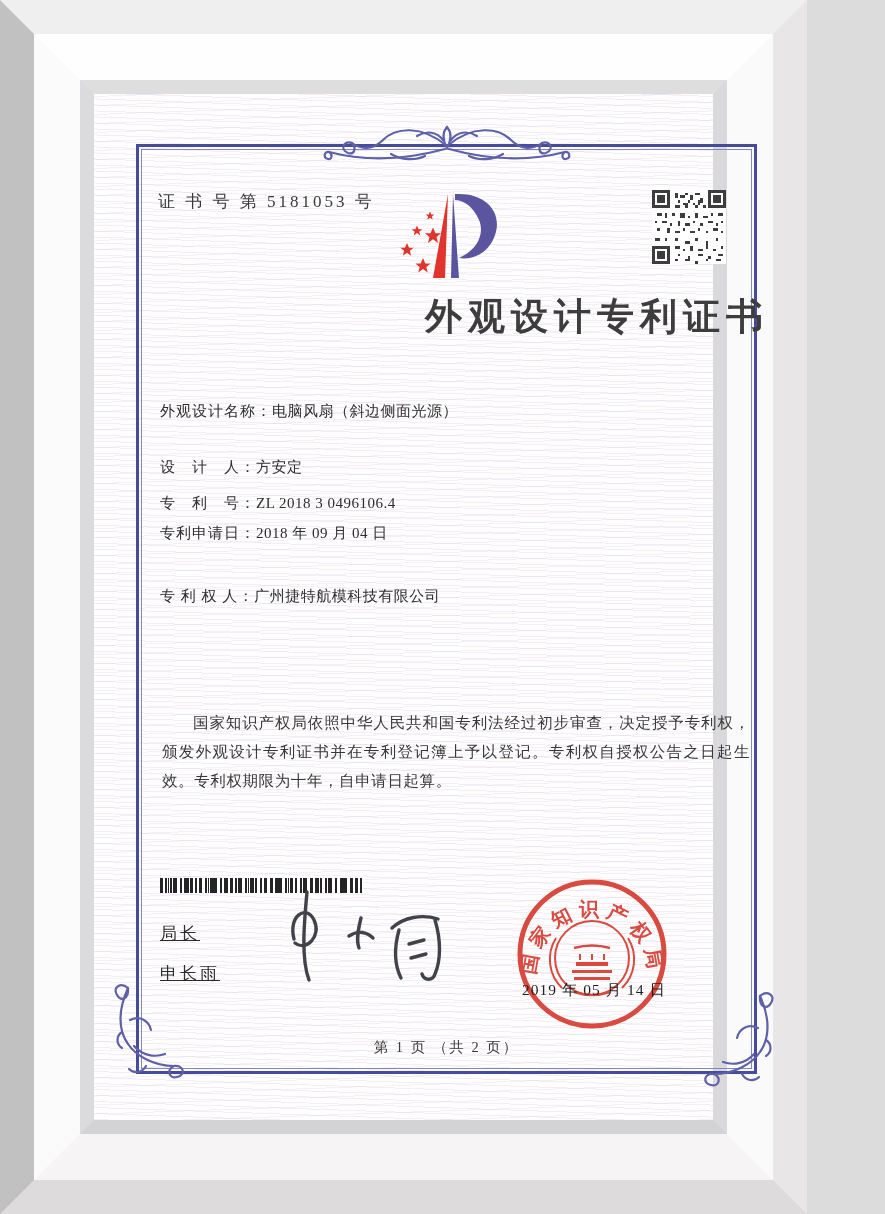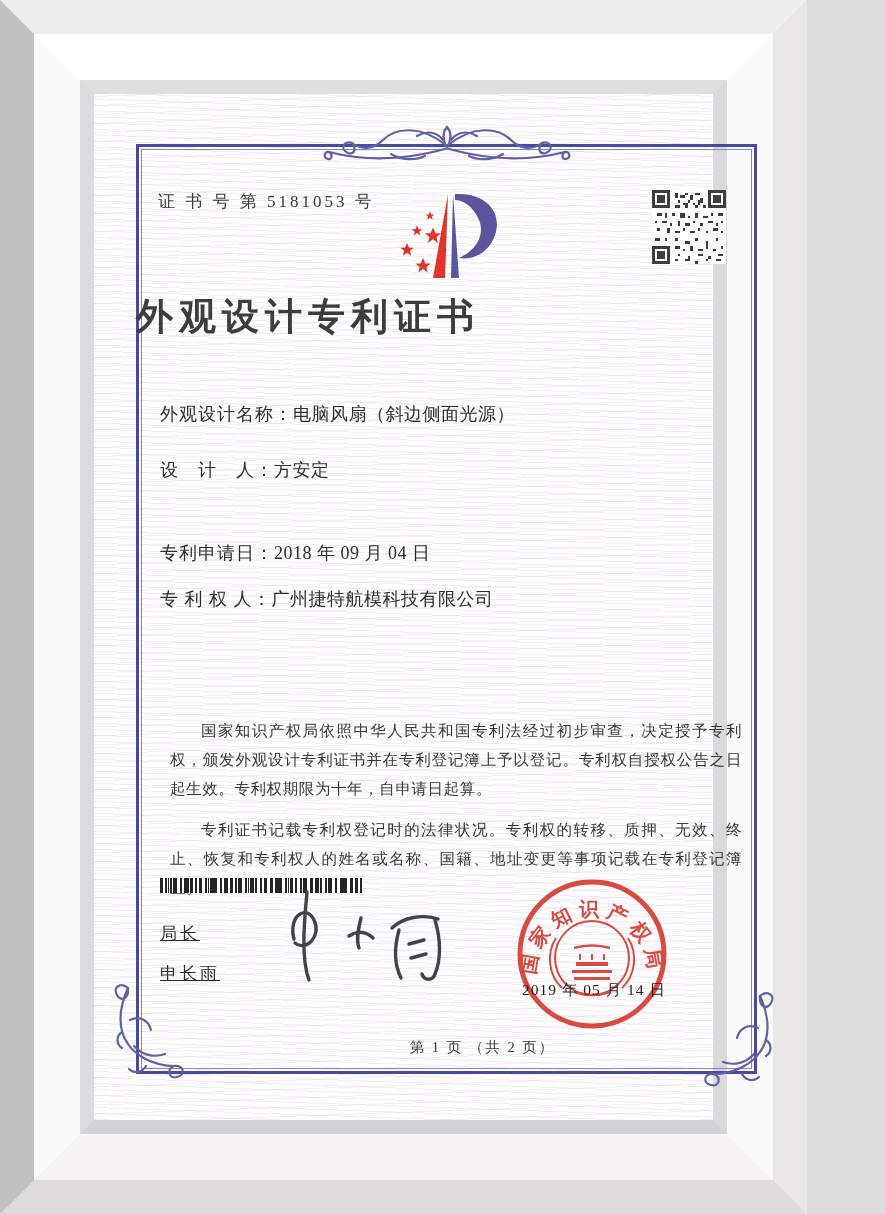--- a/index.html
+++ b/index.html
@@ -17,42 +17,42 @@
       repeating-linear-gradient(-2deg, rgba(175,175,215,.16) 0 1px, rgba(0,0,0,0) 1px 9px),
       #fffefe;}
   .cert-border{position:absolute;left:42px;top:50px;width:621px;height:930px;
     box-sizing:border-box;border:3px solid #474b9b;}
   .cert-border::after{content:"";position:absolute;inset:2px;border:1px solid #8486c0;}
   .ornament{position:absolute;color:#5e60a8;}
   .orn-br{transform:scaleX(-1);}
   .cert-no{position:absolute;left:64px;top:96px;font-size:17px;letter-spacing:3px;color:#3a3a3a;}
   .logo{position:absolute;left:299px;top:94px;}
   .qr{position:absolute;left:558px;top:96px;}
-  .title{position:absolute;left:42px;top:198px;width:621px;text-align:left;
-    font-size:37px;font-weight:600;letter-spacing:6px;color:#3d3d3d;}
-  .field-row{position:absolute;left:66px;font-size:18px;color:#2e2e2e;white-space:nowrap;}
+  .title{position:absolute;left:42px;top:198px;width:621px;text-align:right;
+    font-size:37px;font-weight:600;letter-spacing:6px;color:#3d3d3d;padding-left:12px;}
+  .field-row{position:absolute;left:66px;font-size:15px;color:#2e2e2e;white-space:nowrap;}
   .flabel{letter-spacing:1px;}
   .fvalue{letter-spacing:.5px;}
   .grant2{position:absolute;left:315px;top:0;white-space:nowrap;}
   .paras{position:absolute;left:64px;top:610px;width:596px;font-size:15.5px;
     line-height:29px;color:#383838;letter-spacing:.6px;text-align:justify;}
-  .paras p{margin:12px;text-indent:2em;}
+  .paras p{margin:4px;text-indent:2em;}
   .barcode{position:absolute;left:66px;top:784px;width:203px;height:15px;
     background:
       repeating-linear-gradient(90deg,#252525 0 2px,rgba(0,0,0,0) 2px 5px),
       repeating-linear-gradient(90deg,#252525 0 1px,rgba(0,0,0,0) 1px 8px),
       repeating-linear-gradient(90deg,#252525 0 3px,rgba(0,0,0,0) 3px 13px),#fff;}
   .who{position:absolute;left:66px;font-size:17px;letter-spacing:3px;color:#2c2c2c;
     font-family:"Liberation Sans","DejaVu Sans",sans-serif;text-decoration:underline;}
   .signature{position:absolute;left:170px;top:790px;}
   .seal{position:absolute;left:420px;top:782px;opacity:.92;}
   .seal-date{position:absolute;left:428px;top:886px;font-size:15.5px;letter-spacing:1px;
     color:#1f1f1f;z-index:5;white-space:nowrap;}
   .page-info{position:absolute;left:42px;top:944px;width:621px;text-align:center;
-    font-size:14.5px;letter-spacing:2px;color:#3a3a3a;padding-left:36px;}
+    font-size:14.5px;letter-spacing:2px;color:#3a3a3a;}
   .footer-note{position:absolute;left:42px;top:991px;width:621px;text-align:center;
     font-size:15.5px;letter-spacing:2px;color:#444;}
 </style>
 </head>
 <body>
 
 <div class="stage">
  <div class="frame-outer">
   <div class="frame-lip">
    <div class="mat-shadow">
@@ -199,30 +199,32 @@
       </svg>
 
       <div class="title">外观设计专利证书</div>
 
       <div class="field-row" style="top:308px">
         <span class="flabel">外观设计名称：</span><span class="fvalue">电脑风扇（斜边侧面光源）</span>
       </div>
       <div class="field-row" style="top:364px">
         <span class="flabel">设　计　人：</span><span class="fvalue">方安定</span>
       </div>
-      <div class="field-row" style="top:447px">
+      <div class="field-row" style="top:400px">
+        <span class="flabel">专　利　号：</span><span class="fvalue">ZL 2018 3 0496106.4</span>
+      </div>
+      <div class="field-row" style="top:430px">
         <span class="flabel">专利申请日：</span><span class="fvalue">2018 年 09 月 04 日</span>
       </div>
       <div class="field-row" style="top:493px">
         <span class="flabel">专 利 权 人：</span><span class="fvalue">广州捷特航模科技有限公司</span>
       </div>
 
       <div class="paras">
         <p>国家知识产权局依照中华人民共和国专利法经过初步审查，决定授予专利权，颁发外观设计专利证书并在专利登记簿上予以登记。专利权自授权公告之日起生效。专利权期限为十年，自申请日起算。</p>
-        <p>专利证书记载专利权登记时的法律状况。专利权的转移、质押、无效、终止、恢复和专利权人的姓名或名称、国籍、地址变更等事项记载在专利登记簿上。</p>
       </div>
 
       <div class="barcode"></div>
 
       <div class="who" style="top:828px">局长</div>
       <div class="who" style="top:868px">申长雨</div>
 
       <svg class="signature" width="210" height="105" viewBox="0 0 210 105">
         <g fill="none" stroke="#42424a" stroke-width="3.4" stroke-linecap="round">
           <path d="M30,55 C 24,32 42,20 50,36 C 58,52 42,68 31,59"></path>

